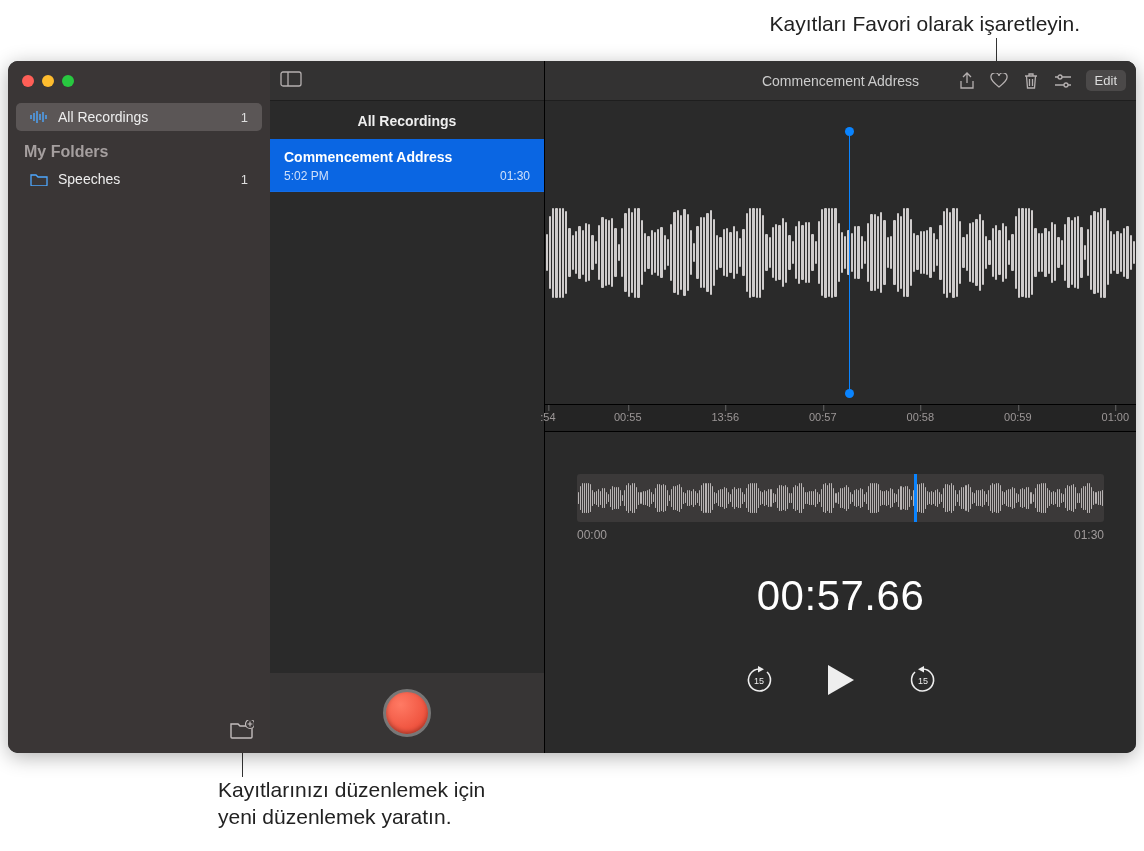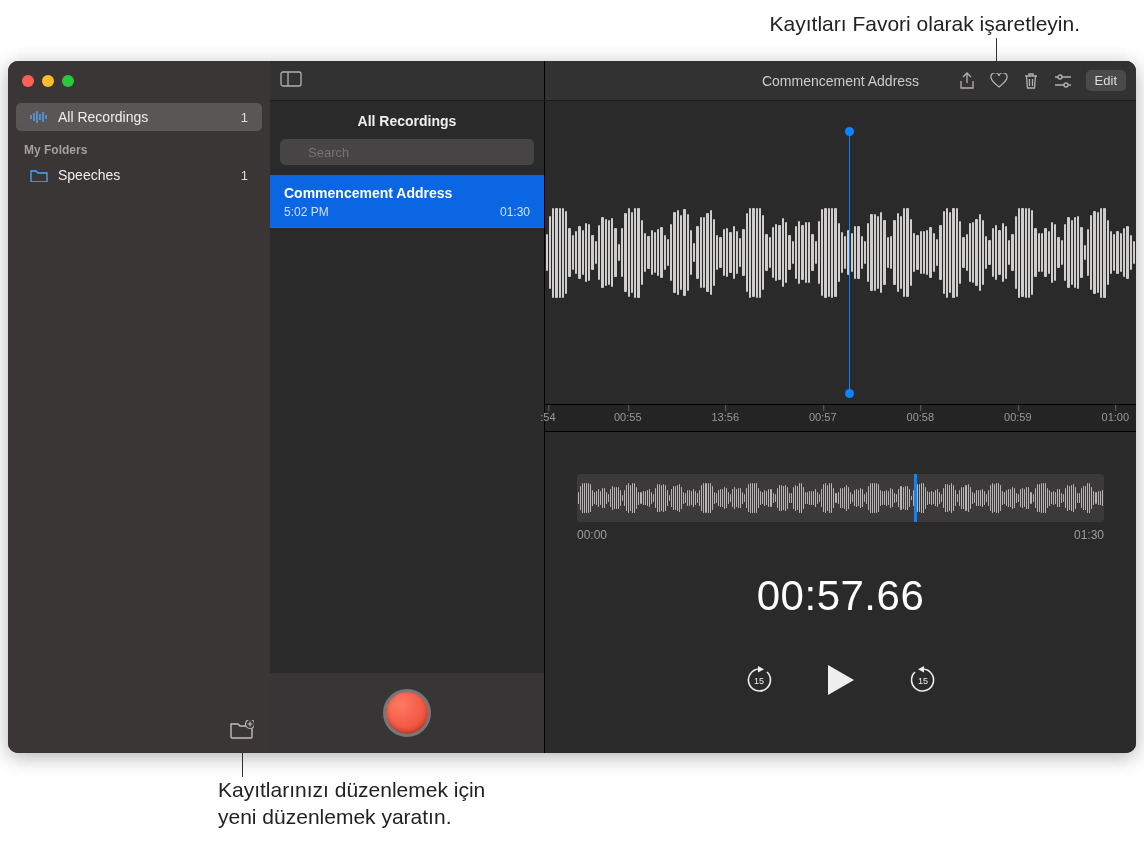--- a/index.html
+++ b/index.html
@@ -59,21 +59,21 @@
     padding: 6px 14px; margin: 2px 8px;
     border-radius: 5px;
     color: #eee; font-size: 14px;
     cursor: pointer;
   }
   .folder-item.selected { background: #5b5656; }
   .folder-item .folder-icon { width: 18px; margin-right: 10px; display:flex; align-items:center; }
   .folder-item .count { margin-left: auto; font-size: 13px; color: #ddd; }
 
   .section-header {
-    padding: 10px 16px 2px; font-size: 12px; color: #a59f9f; font-weight: 600;
+    padding: 10px 16px 2px; font-size: 16px; color: #a59f9f; font-weight: 600;
   }
 
   .new-folder-btn {
     position: absolute; bottom: 12px; right: 16px;
     width: 24px; height: 22px;
     color: #b9b4b4; cursor: pointer;
     display:flex; align-items:center; justify-content:center;
   }
 
   
@@ -256,29 +256,20 @@
   <div class="mid-panel">
     <div class="toolbar-shared">
       <span class="panel-toggle-icon">
         <svg viewBox="0 0 22 16" width="22" height="16">
             <rect x="1" y="1" width="20" height="14" rx="2" fill="none" stroke="#b5b0b0" stroke-width="1.3"></rect>
             <line x1="8" y1="1" x2="8" y2="15" stroke="#b5b0b0" stroke-width="1.3"></line>
           </svg>
       </span>
     </div>
     <div class="mid-title">All Recordings</div>
-    <div class="search-wrap">
-      <span class="search-icon">
-        <svg viewBox="0 0 16 16" width="16" height="16">
-            <circle cx="7" cy="7" r="5" fill="none" stroke="#9a9595" stroke-width="1.4"></circle>
-            <line x1="11" y1="11" x2="15" y2="15" stroke="#9a9595" stroke-width="1.4"></line>
-          </svg>
-      </span>
-      <input class="search-field" placeholder="Search" style="">
-    </div>
 
     <div class="recording-item selected">
       <div class="rec-title">Commencement Address</div>
       <div class="rec-meta">
         <span>5:02 PM</span>
         <span>01:30</span>
       </div>
     </div>
 
     <div class="record-footer">

